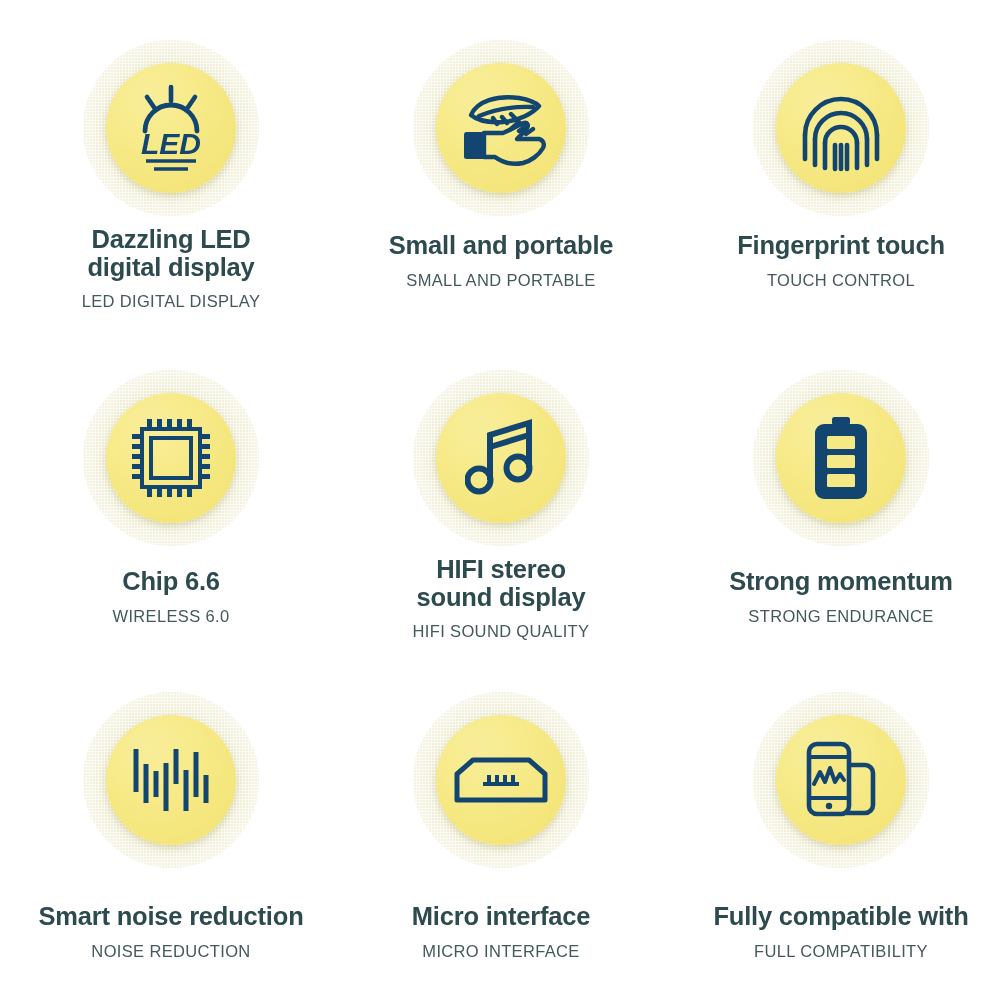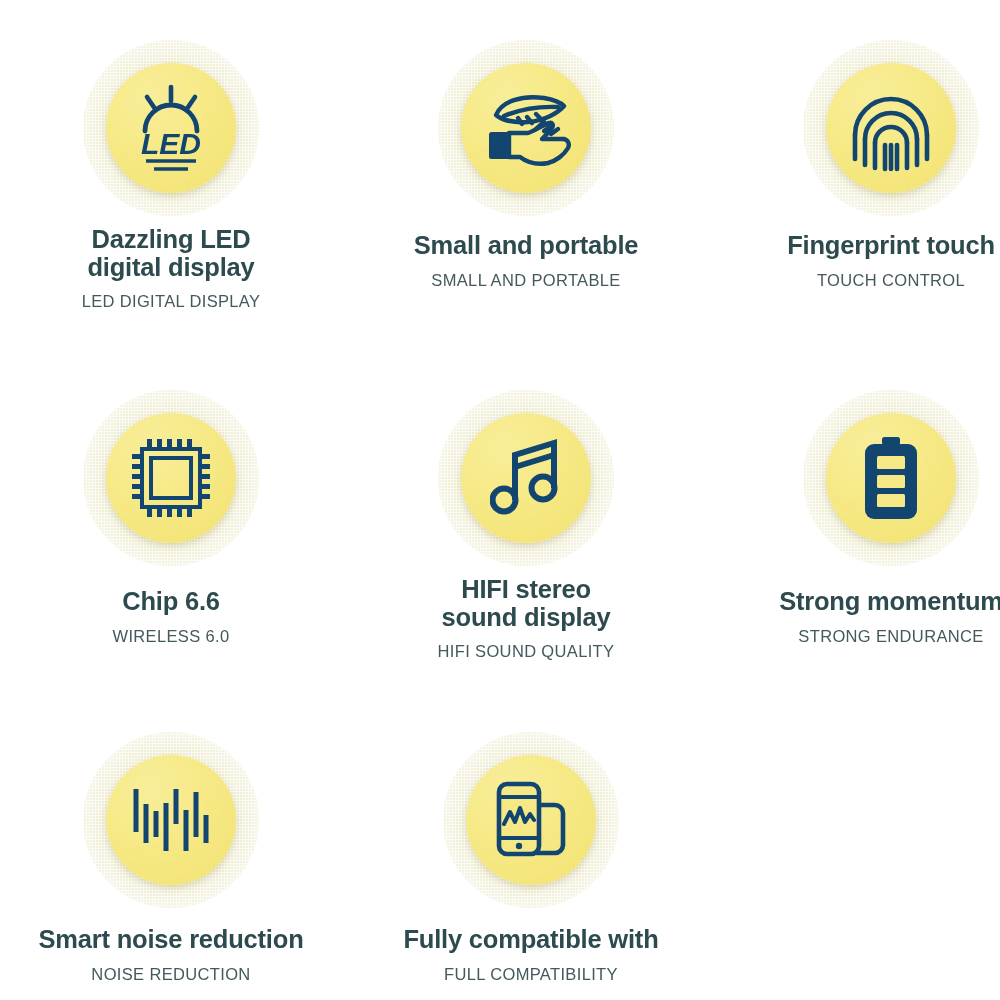--- a/index.html
+++ b/index.html
@@ -23,21 +23,20 @@
 
   .grid {
     position: absolute;
     left: 0;
     top: 0;
     width: 1000px;
     height: 1000px;
     display: grid;
     grid-template-columns: repeat(3, 1fr);
     grid-template-rows: 330px 330px 340px;
-    gap: 20px;
   }
 
   .cell {
     position: relative;
     display: flex;
     flex-direction: column;
     align-items: center;
   }
 
   
@@ -98,21 +97,21 @@
     margin-top: 11px;
     color: #44595c;
     font-size: 16.5px;
     letter-spacing: 0.35px;
     font-weight: normal;
   }
 
   
   .cell.r1 .labels { margin-top: 16px; }
   .cell.r2 .labels { margin-top: 22px; }
-  .cell.r3 .labels { margin-top: 18px; }
+  .cell.r3 .labels { margin-top: 35px; }
   .cell.two-line .labels { margin-top: 10px; }
 
   .cell.c1 { padding-left: 6px; }
   .cell.c3 { padding-left: 10px; }
   .pad-top-r1 { padding-top: 40px; }
   .pad-top-r2 { padding-top: 40px; }
   .pad-top-r3 { padding-top: 32px; }
 </style>
 </head>
 <body>
@@ -286,20 +285,40 @@
             </g>
           </svg>
         </div>
       </div>
       <div class="labels">
         <div class="title">Smart noise reduction</div>
         <div class="subtitle">NOISE REDUCTION</div>
       </div>
     </div>
 
+    <div class="cell r3 c2 pad-top-r3">
+      <div class="medallion">
+        <div class="disc">
+          <svg width="96" height="48" viewBox="0 0 96 48">
+            <path d="M4 44 L4 18 L20 4 L76 4 L92 18 L92 44 Z" fill="none" stroke="#12456f" stroke-width="5" stroke-linejoin="round"></path>
+            <g stroke="#12456f" stroke-width="4" stroke-linecap="butt" fill="none">
+              <line x1="30" y1="28" x2="66" y2="28"></line>
+              <line x1="36" y1="28" x2="36" y2="19"></line>
+              <line x1="44" y1="28" x2="44" y2="19"></line>
+              <line x1="52" y1="28" x2="52" y2="19"></line>
+              <line x1="60" y1="28" x2="60" y2="19"></line>
+            </g>
+          </svg>
+        </div>
+      </div>
+      <div class="labels">
+        <div class="title">Micro interface</div>
+        <div class="subtitle">MICRO INTERFACE</div>
+      </div>
+    </div>
 
     <div class="cell r3 c3 pad-top-r3">
       <div class="medallion">
         <div class="disc">
           <svg width="80" height="80" viewBox="0 0 80 80">
             <rect x="38" y="25" width="34" height="48" rx="8" fill="none" stroke="#12456f" stroke-width="4.6"></rect>
             <rect x="8" y="4" width="40" height="70" rx="8" fill="#f6e985" stroke="#12456f" stroke-width="4.6"></rect>
             <g stroke="#12456f" stroke-width="4.2" fill="none">
               <line x1="8" y1="17" x2="48" y2="17"></line>
               <line x1="8" y1="58" x2="48" y2="58"></line>

